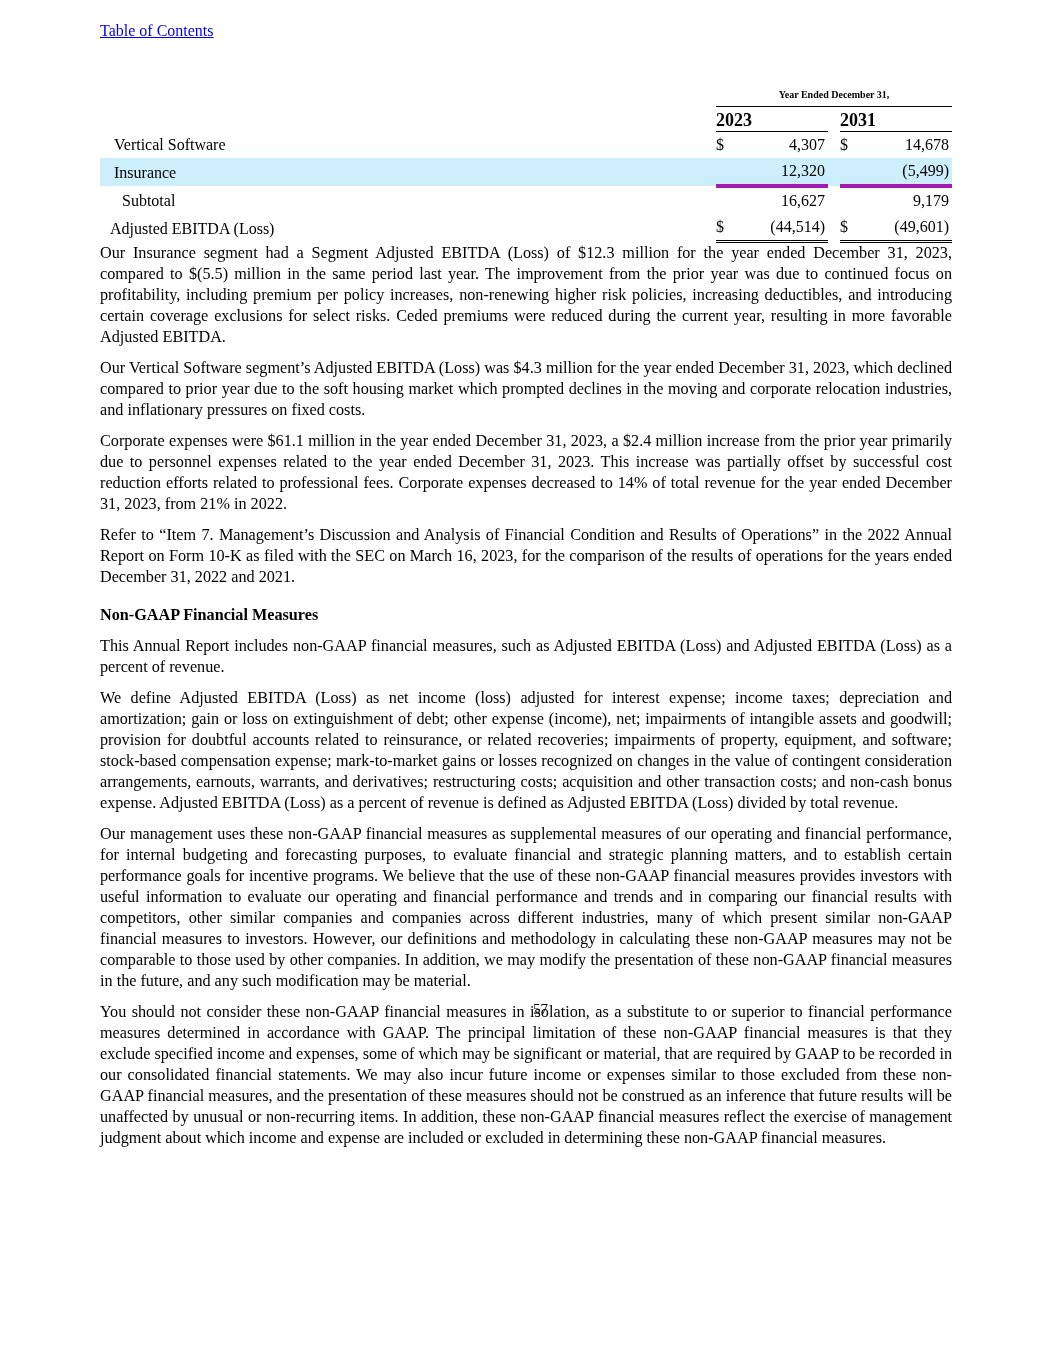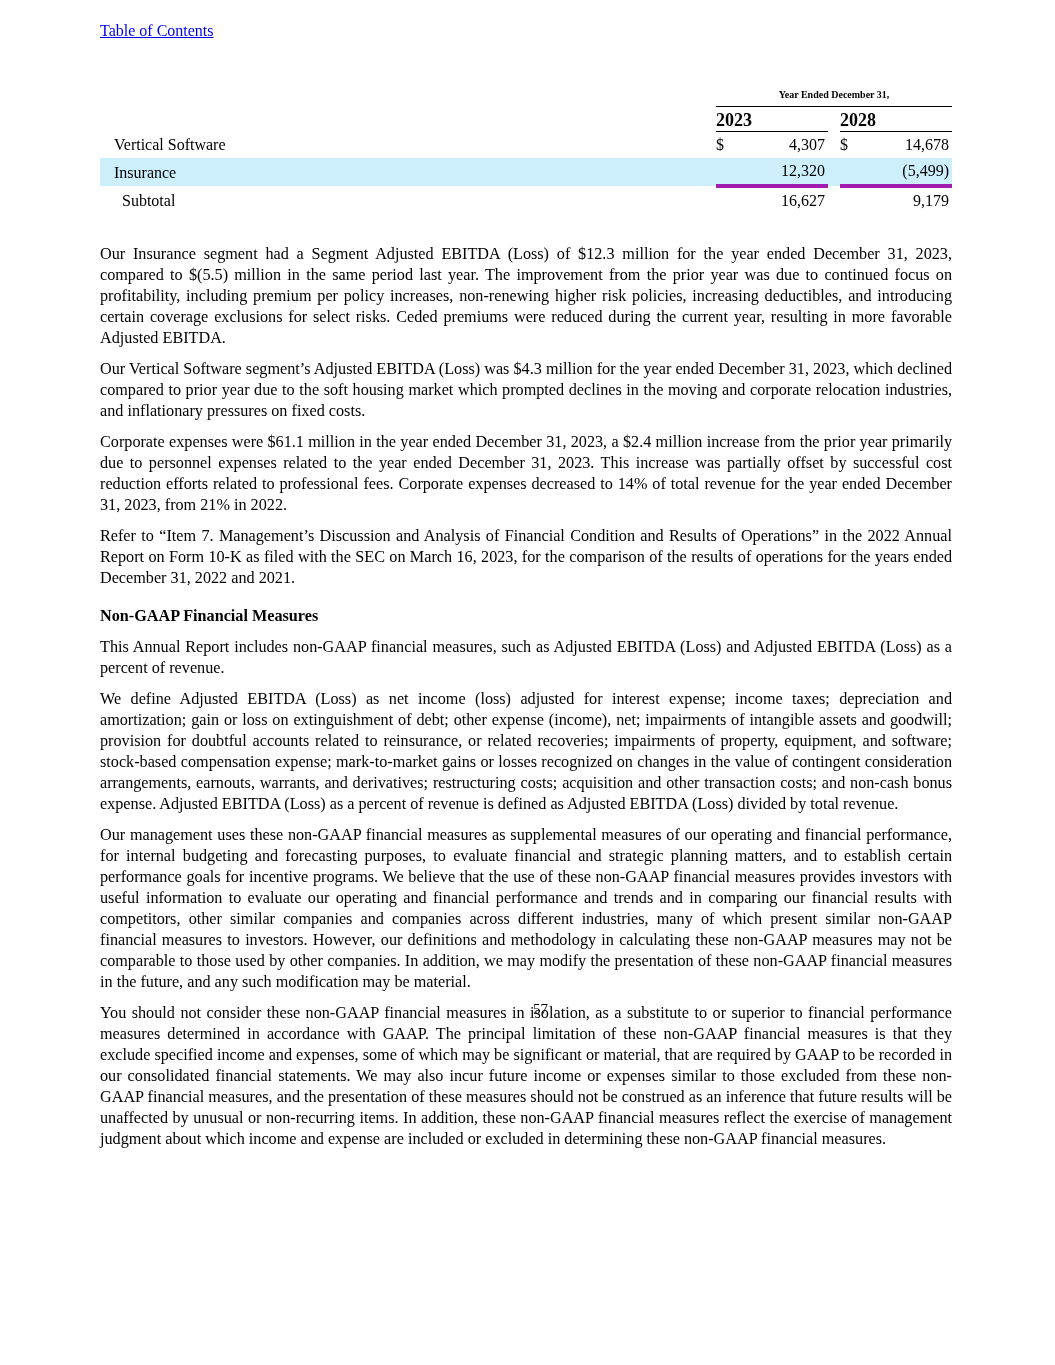--- a/index.html
+++ b/index.html
@@ -55,21 +55,20 @@
   .ind1 { padding-left: 14px !important; }
   .ind1b{ padding-left: 10px !important; }
   .ind2 { padding-left: 22px !important; }
   .cur  { text-align: left; }
   .val  { text-align: right; padding-right: 3px !important; }
   .ul   { border-bottom: 4px solid #a21caf; text-align: right; }
   .dul  { border-bottom: 3px double #000; }
 
   
   .body-text {
-    margin-top: 30px;
     font-size: 16.2px;
     line-height: 21px;
   }
   .para {
     text-align: justify;
     margin: 0 0 10px 0;
   }
   .section-heading {
     font-size: 16.2px;
     font-weight: bold;
@@ -102,21 +101,21 @@
     </colgroup>
     <tbody>
       <tr>
         <td class="lbl"></td>
         <td colspan="5" class="period-cell">Year Ended December 31,</td>
       </tr>
       <tr>
         <td class="lbl"></td>
         <td colspan="2" class="year-cell">2023</td>
         <td></td>
-        <td colspan="2" class="year-cell">2028</td>
+        <td colspan="2" class="year-cell">2031</td>
       </tr>
 
 
       <tr>
         <td class="lbl ind1">Vertical Software</td>
         <td class="cur">$</td>
         <td class="val">4,307</td>
         <td></td>
         <td class="cur">$</td>
         <td class="val">14,678</td>
@@ -134,20 +133,28 @@
       <tr>
         <td class="lbl ind2">Subtotal</td>
         <td class="cur"></td>
         <td class="val">16,627</td>
         <td></td>
         <td class="cur"></td>
         <td class="val">9,179</td>
       </tr>
 
 
+      <tr>
+        <td class="lbl ind1b">Adjusted EBITDA (Loss)</td>
+        <td class="cur dul">$</td>
+        <td class="val dul">(44,514)</td>
+        <td></td>
+        <td class="cur dul">$</td>
+        <td class="val dul">(49,601)</td>
+      </tr>
     </tbody>
   </table>
 
   <div class="body-text">
     <p class="para">Our Insurance segment had a Segment Adjusted EBITDA (Loss) of $12.3 million for the year ended December 31, 2023, compared to $(5.5) million in the same period last year. The improvement from the prior year was due to continued focus on profitability, including premium per policy increases, non-renewing higher risk policies, increasing deductibles, and introducing certain coverage exclusions for select risks. Ceded premiums were reduced during the current year, resulting in more favorable Adjusted EBITDA.</p>
     <p class="para">Our Vertical Software segment’s Adjusted EBITDA (Loss) was $4.3 million for the year ended December 31, 2023, which declined compared to prior year due to the soft housing market which prompted declines in the moving and corporate relocation industries, and inflationary pressures on fixed costs.</p>
     <p class="para">Corporate expenses were $61.1 million in the year ended December 31, 2023, a $2.4 million increase from the prior year primarily due to personnel expenses related to the year ended December 31, 2023. This increase was partially offset by successful cost reduction efforts related to professional fees. Corporate expenses decreased to 14% of total revenue for the year ended December 31, 2023, from 21% in 2022.</p>
     <p class="para">Refer to “Item 7. Management’s Discussion and Analysis of Financial Condition and Results of Operations” in the 2022 Annual Report on Form 10-K as filed with the SEC on March 16, 2023, for the comparison of the results of operations for the years ended December 31, 2022 and 2021.</p>
 
     <h3 class="section-heading">Non-GAAP Financial Measures</h3>

